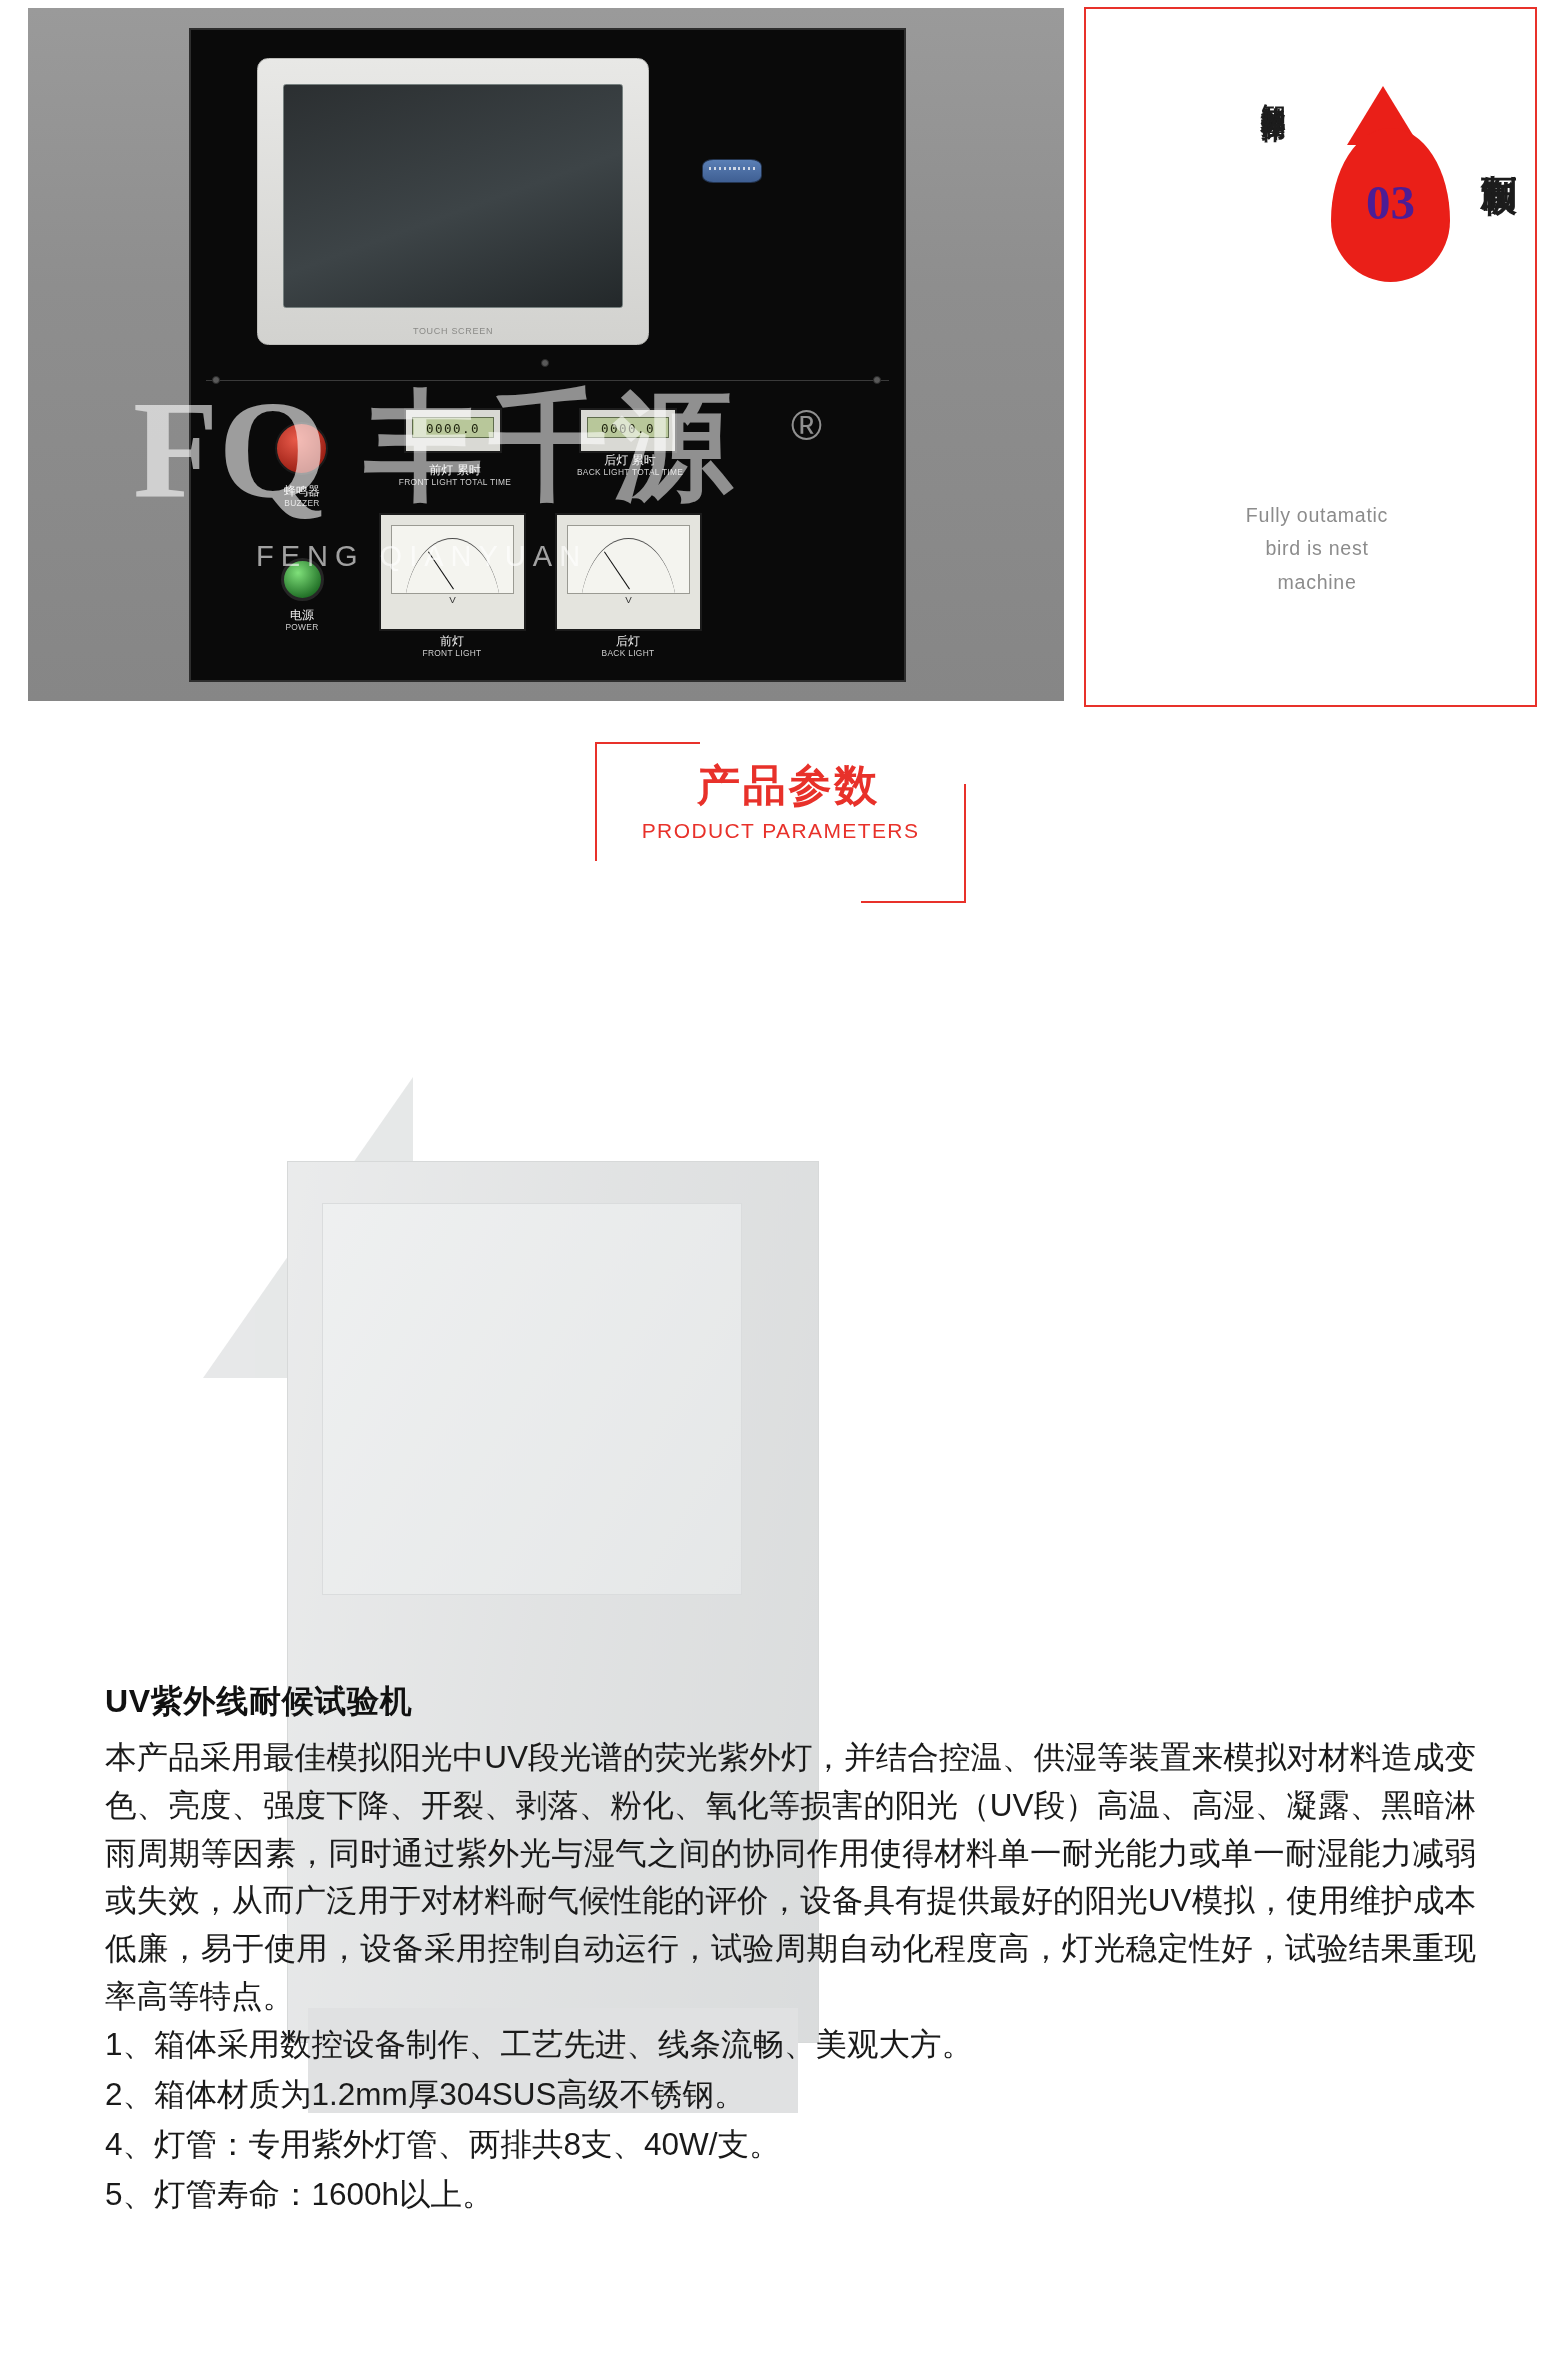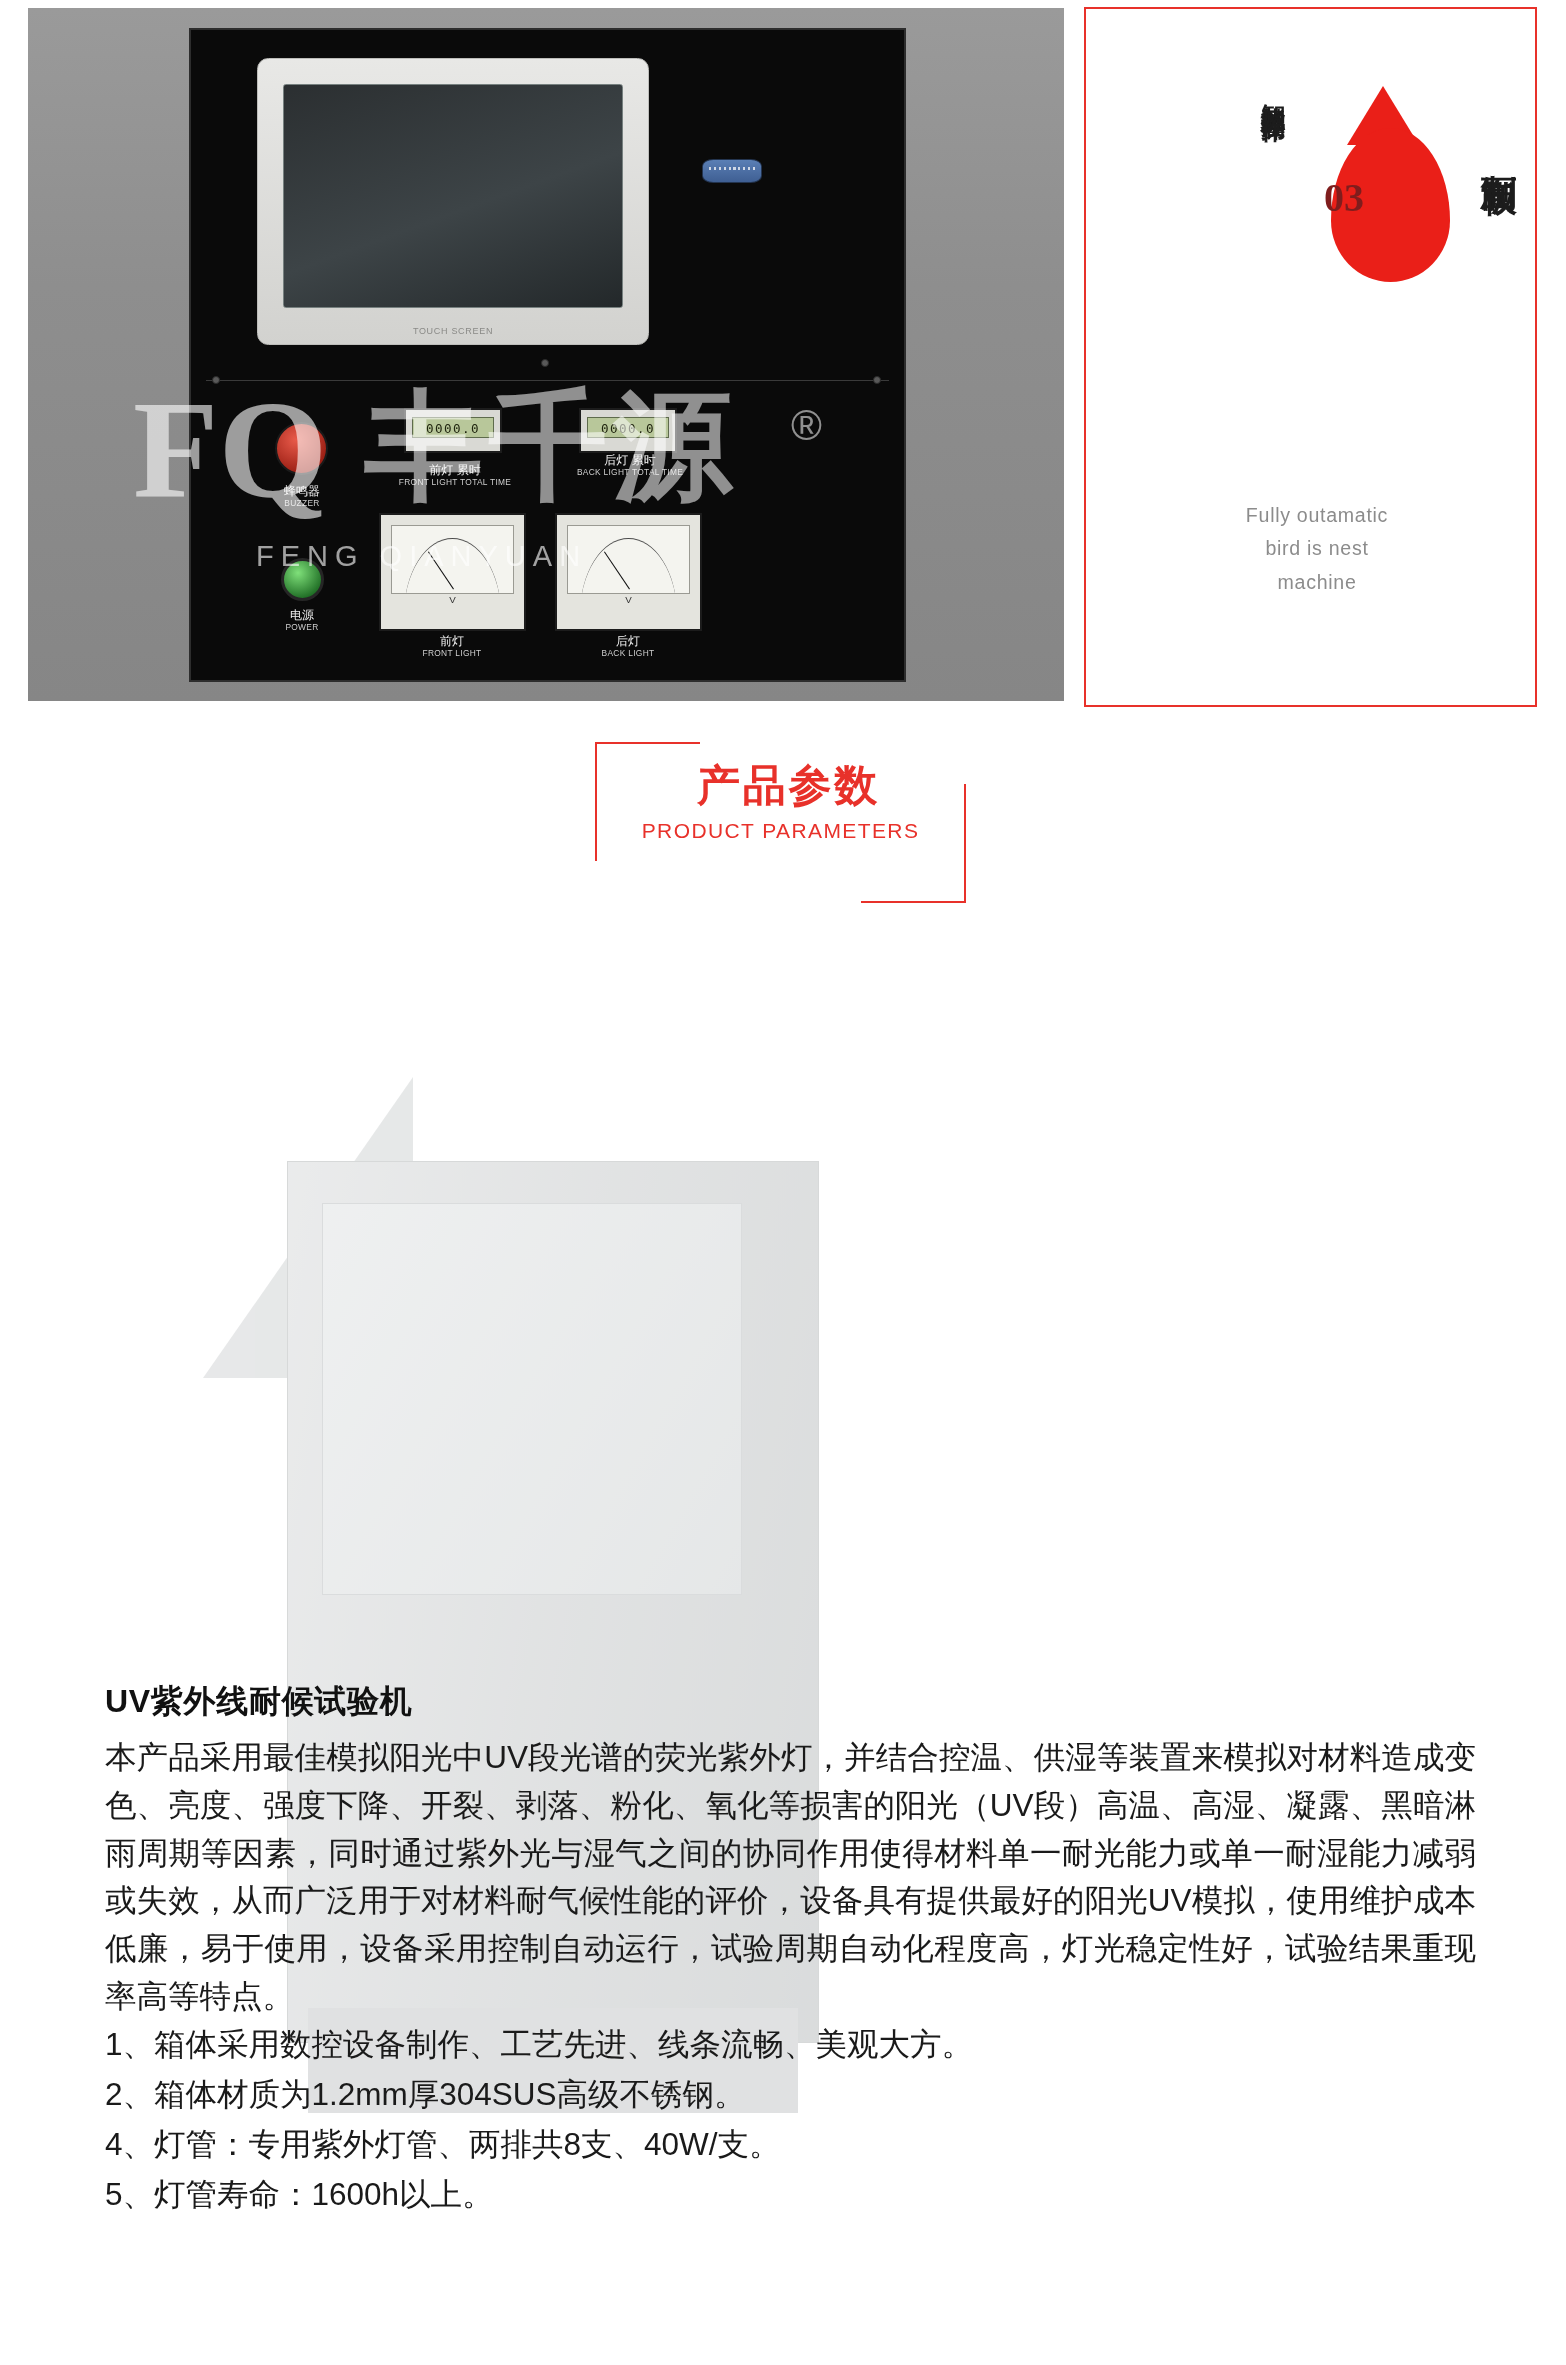--- a/index.html
+++ b/index.html
@@ -225,23 +225,23 @@
     left: 23px; top: 0px;
     width: 0; height: 0;
     border-left: 36px solid transparent;
     border-right: 36px solid transparent;
     border-bottom: 59px solid #ea1f18;
   }
   .drop-num {
     position: absolute;
     left: 0; top: 88px;
     width: 133px;
-    text-align: left;
-    color: #7f1d1d;
-    font-size: 40px;
+    text-align: center;
+    color: #4c1d95;
+    font-size: 49px;
     font-weight: bold;
     font-family: "Liberation Serif", serif;
   }
   .v-text {
     position: absolute;
     writing-mode: vertical-rl;
     text-orientation: upright;
     font-weight: bold;
     color: #1c1c1c;
     line-height: 1.08;

